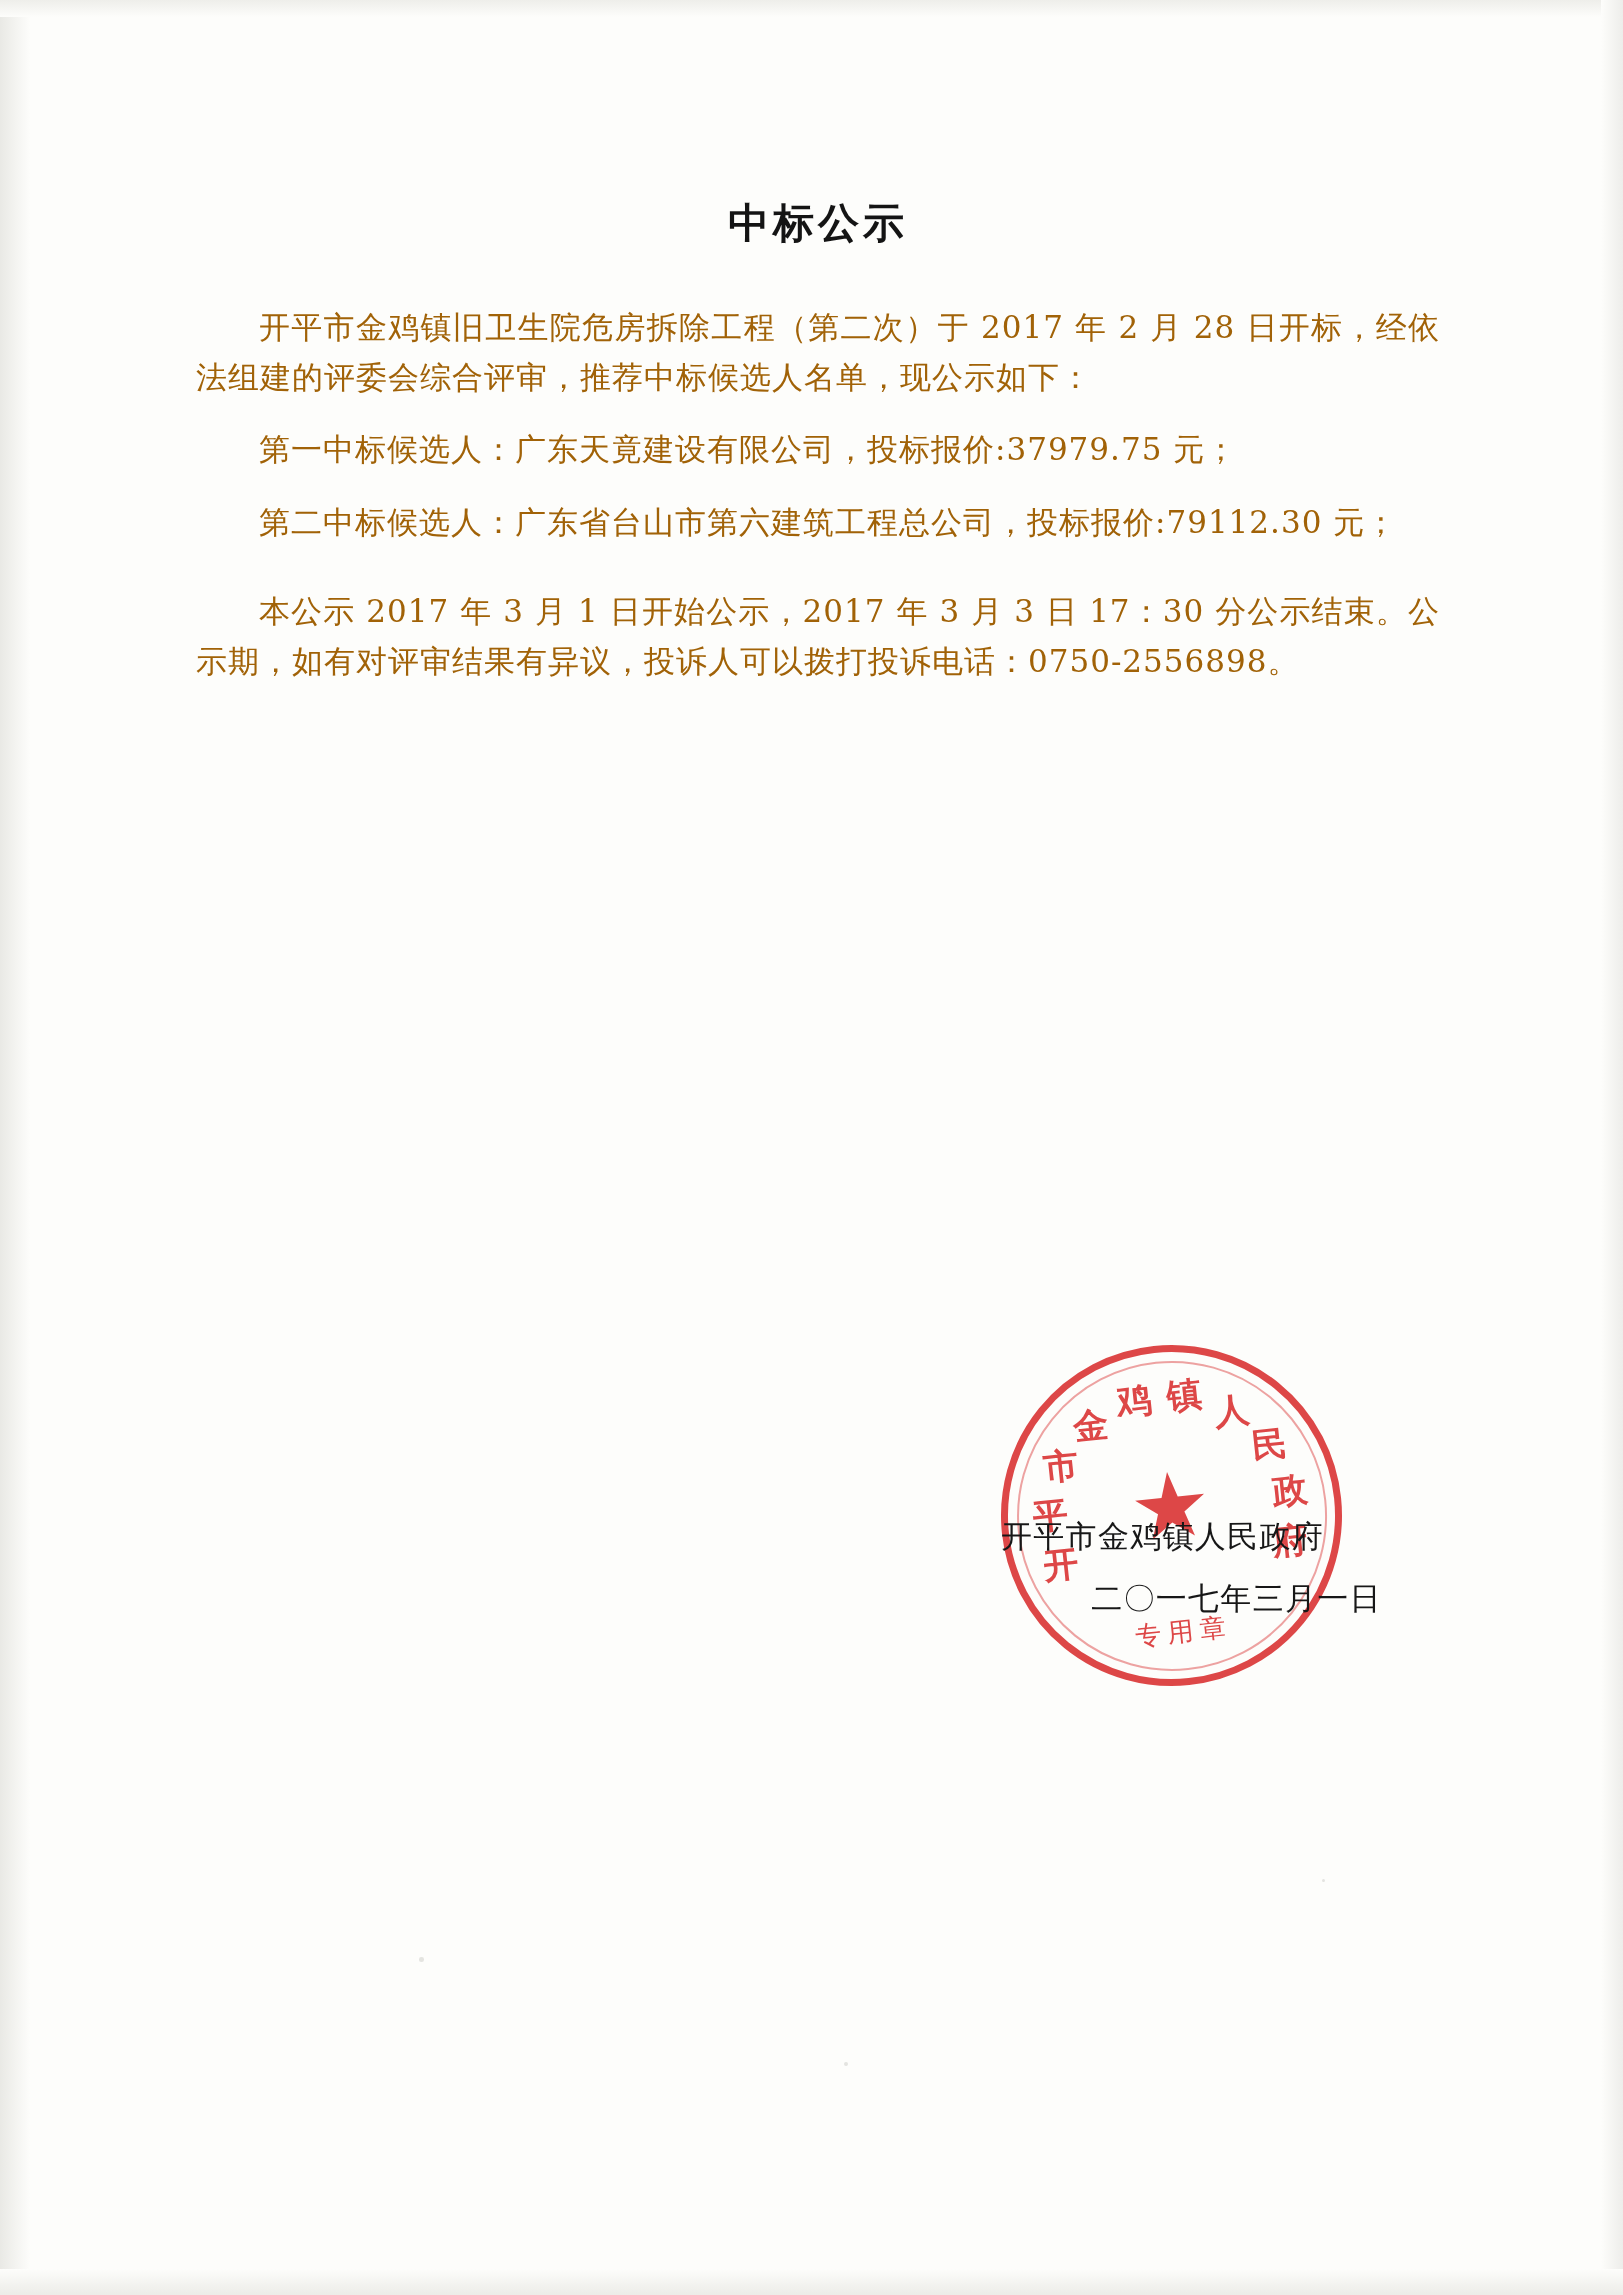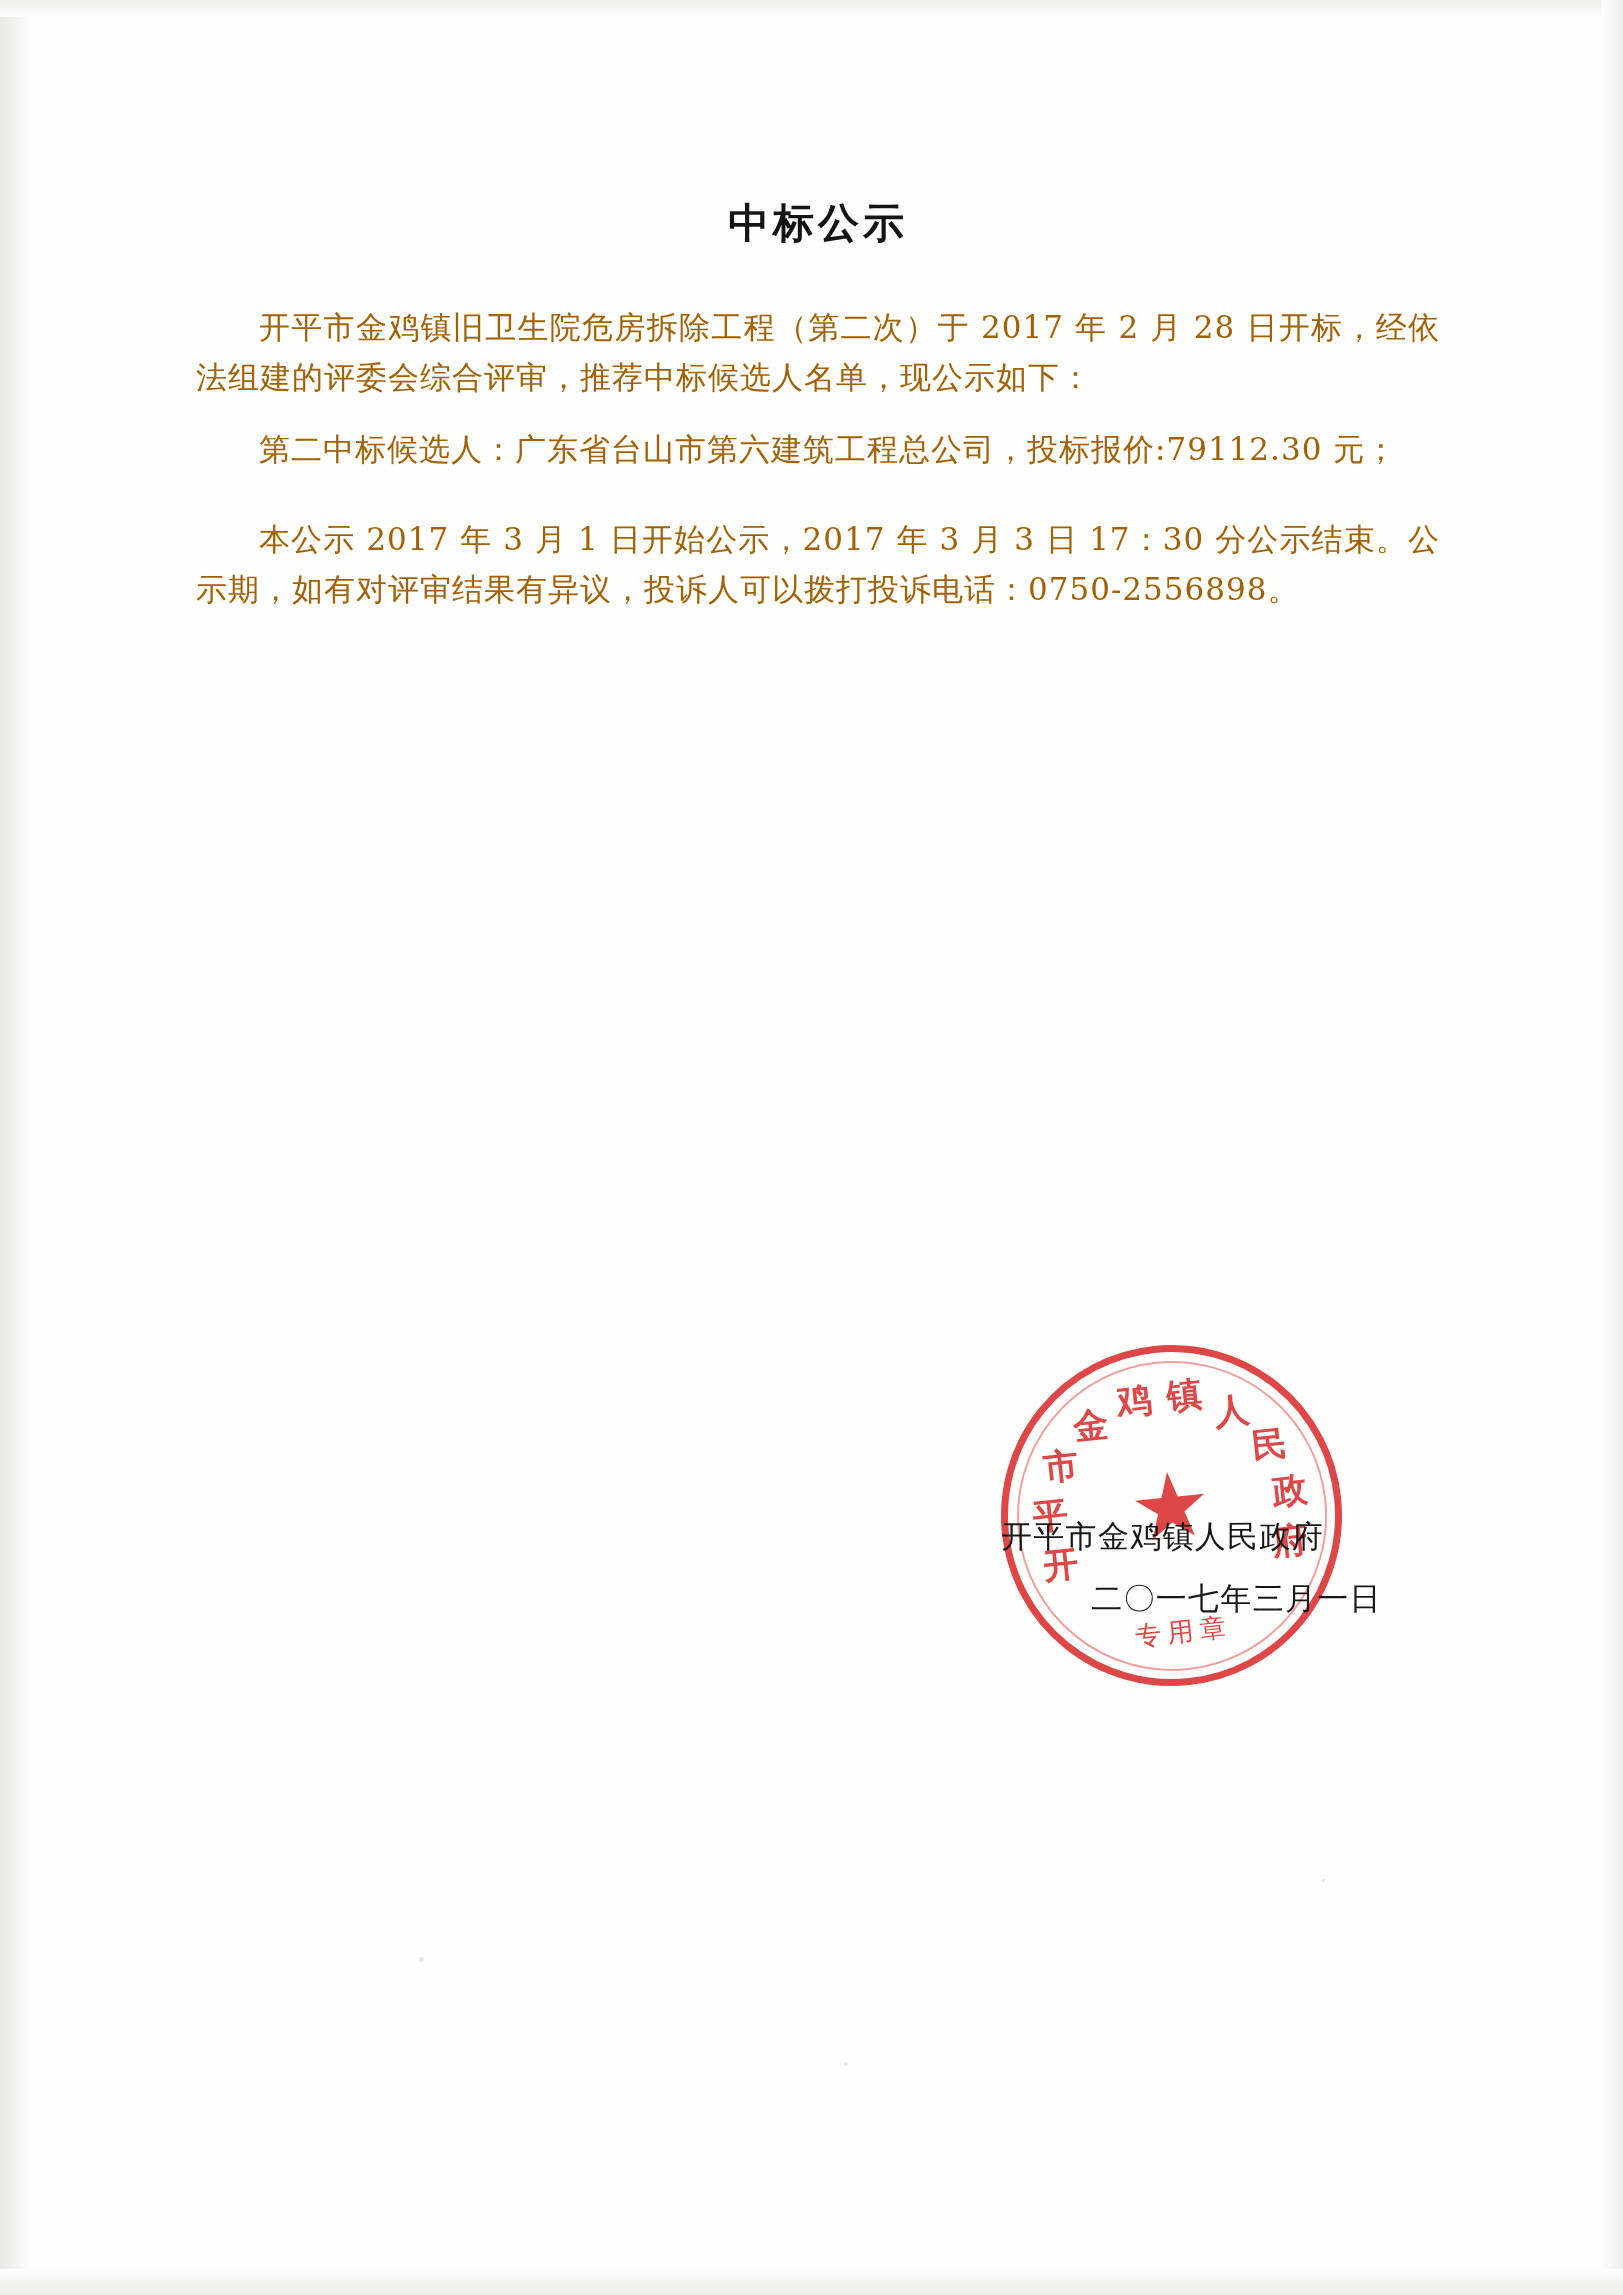--- a/index.html
+++ b/index.html
@@ -177,20 +177,21 @@
   <div class="paper-edge-bottom"></div>
 
   <div class="speckle" style="left:419px;top:1957px;width:4.6px;height:4.6px;"></div>
   <div class="speckle" style="left:844px;top:2062px;width:3.9px;height:3.9px;"></div>
   <div class="speckle" style="left:1322px;top:1879px;width:3.3px;height:3.3px;"></div>
 
   <div class="content">
     <div class="doc-title">中标公示</div>
 
     <p class="para">开平市金鸡镇旧卫生院危房拆除工程（第二次）于 2017 年 2 月 28 日开标，经依法组建的评委会综合评审，推荐中标候选人名单，现公示如下：</p>
+    <p class="para">第一中标候选人：广东天竟建设有限公司，投标报价:37979.75 元；</p>
     <p class="para">第二中标候选人：广东省台山市第六建筑工程总公司，投标报价:79112.30 元；</p>
     <p class="para gap-lg">本公示 2017 年 3 月 1 日开始公示，2017 年 3 月 3 日 17：30 分公示结束。公示期，如有对评审结果有异议，投诉人可以拨打投诉电话：0750-2556898。</p>
   </div>
 
   <div class="seal">
     <div class="seal-inner"></div>
     <div class="seal-star">★</div>
     <div class="seal-top-text">
       <div class="seal-char" style="transform: rotate(-108deg) translate(0,-121px) rotate(108deg);">
           <span>开</span>

